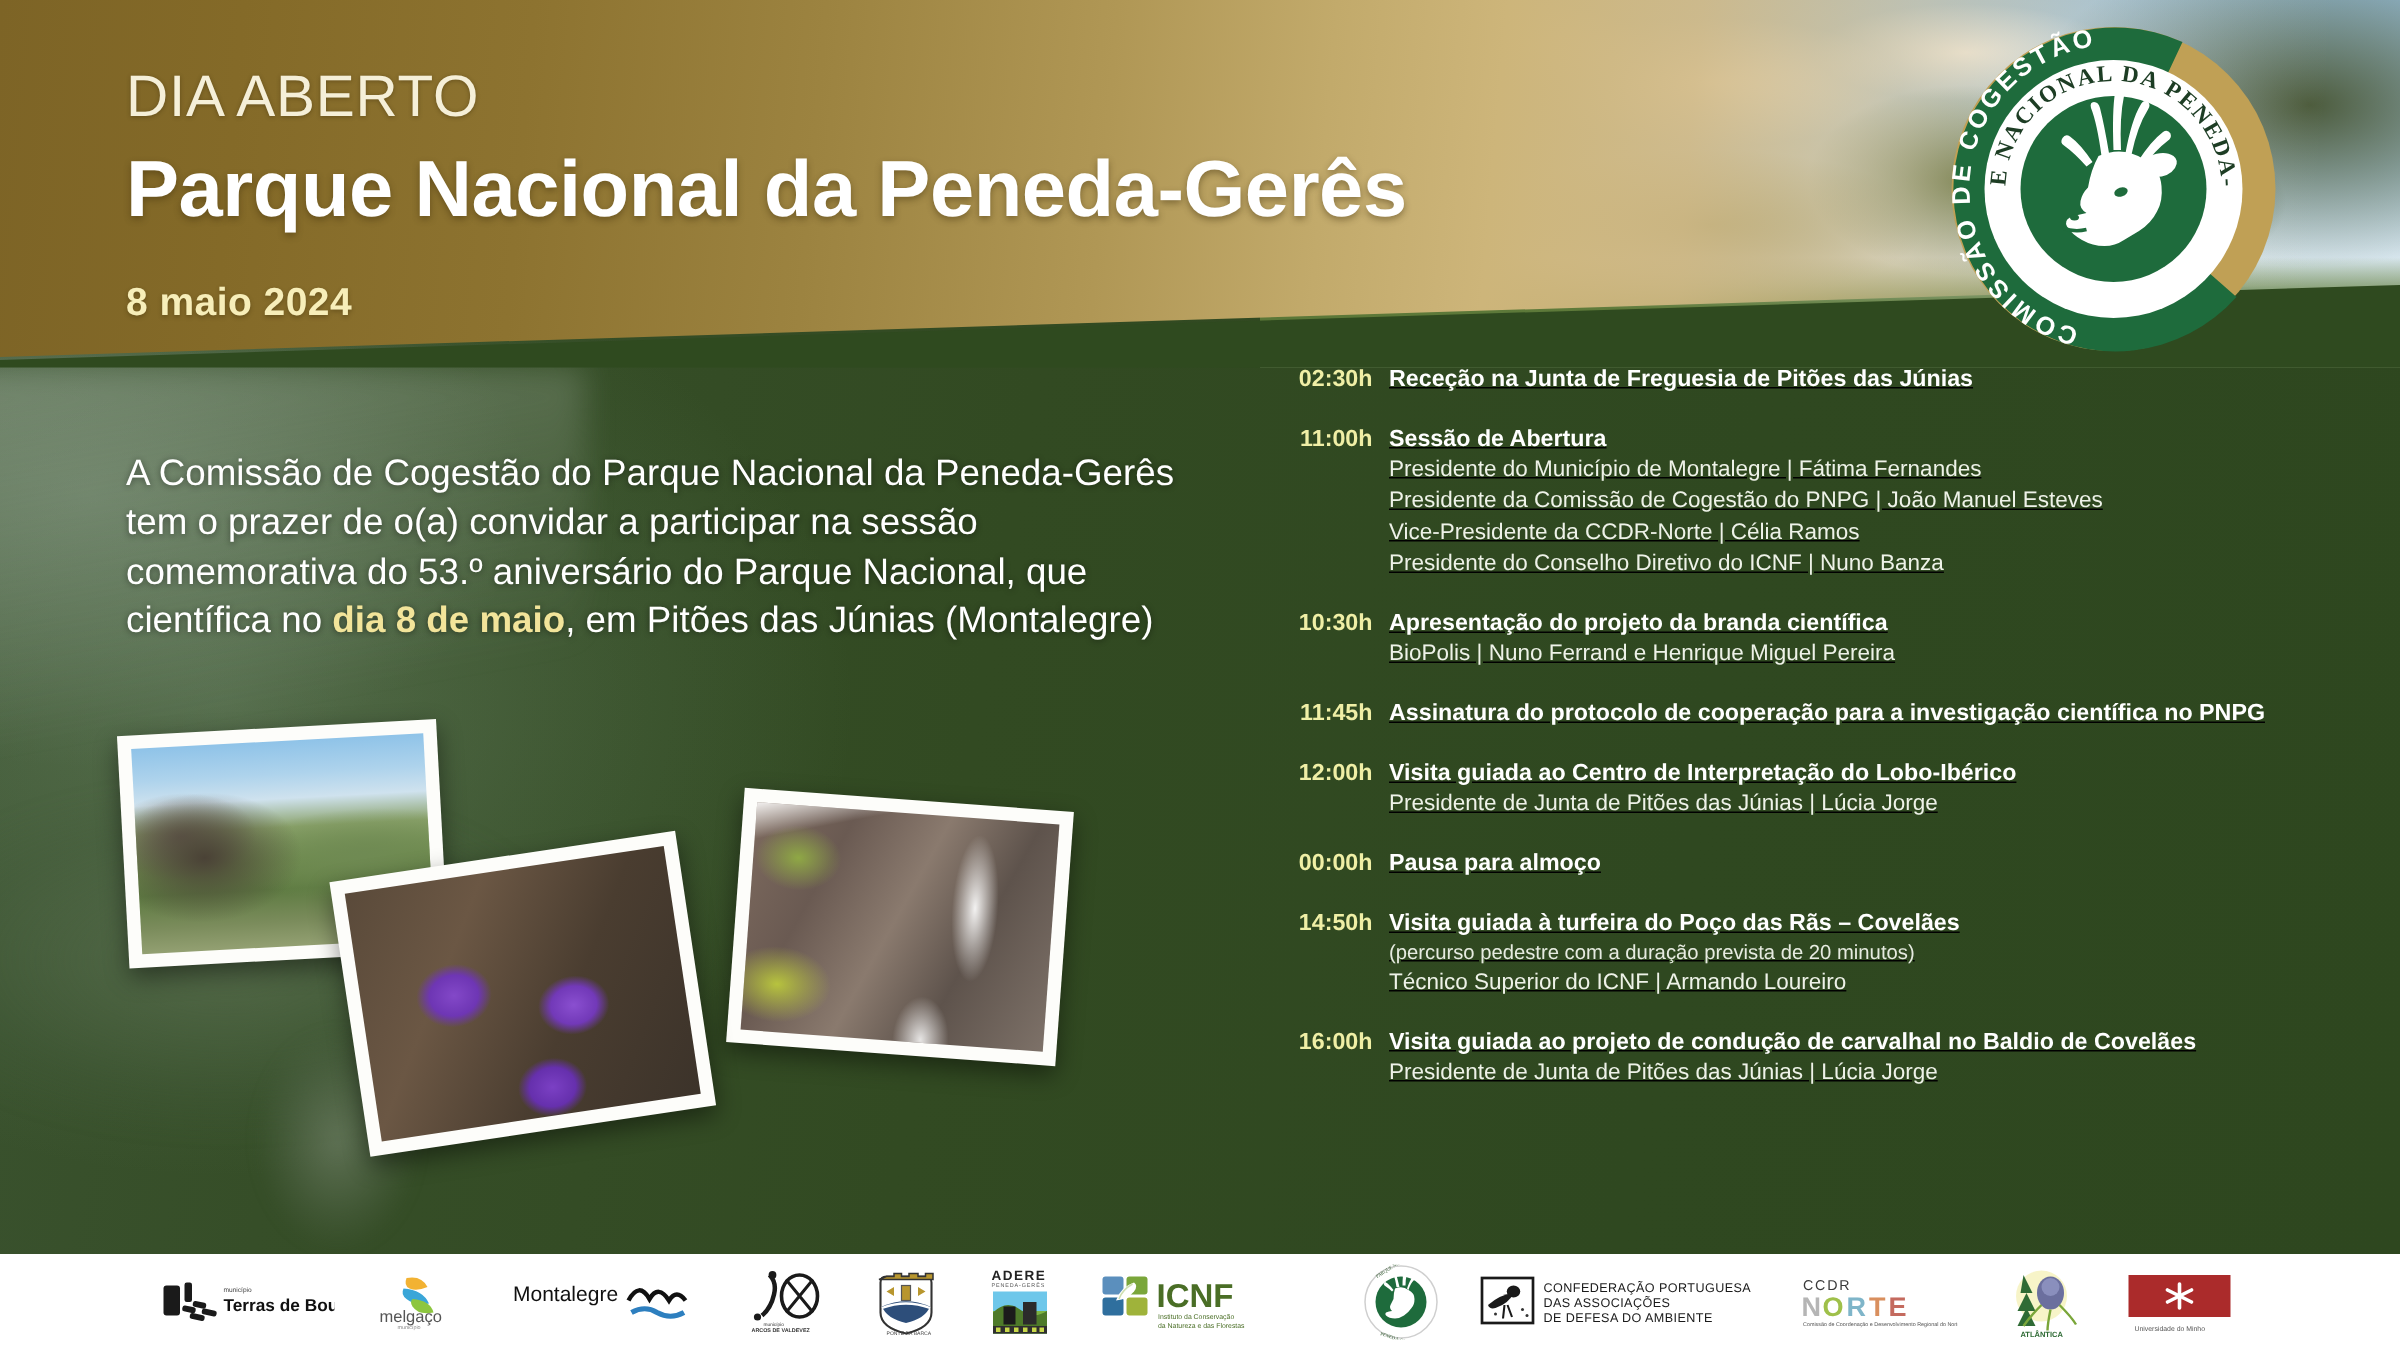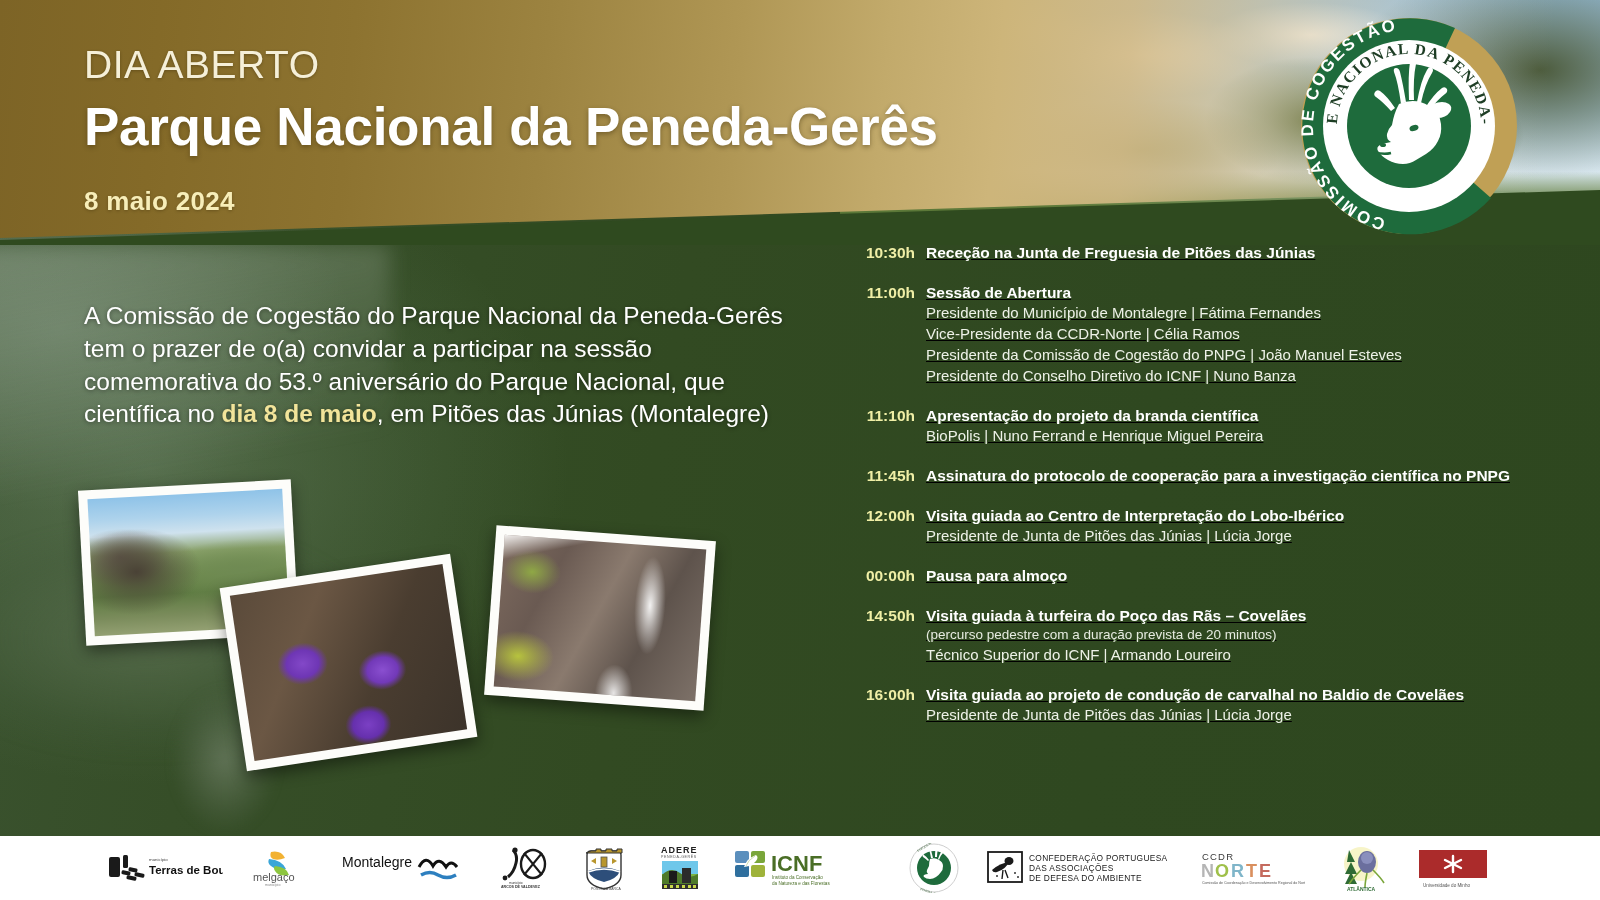--- a/index.html
+++ b/index.html
@@ -265,37 +265,37 @@
     <div class="polaroid ph3">
       <div class="img img-waterfall"></div>
     </div>
     <div class="polaroid ph2">
       <div class="img img-flowers"></div>
     </div>
   </div>
 
   <div class="schedule" id="schedule">
       <div class="sch-item">
-        <div class="sch-time">10:30h</div>
+        <div class="sch-time">02:30h</div>
         <div class="sch-body">
           <div class="sch-title">Receção na Junta de Freguesia de Pitões das Júnias</div>
         </div>
       </div>
       <div class="sch-item">
         <div class="sch-time">11:00h</div>
         <div class="sch-body">
           <div class="sch-title">Sessão de Abertura</div>
           <div class="sch-sub" style="margin-left: 0px;">Presidente do Município de Montalegre | Fátima Fernandes</div>
+          <div class="sch-sub" style="margin-left: 0px;">Presidente da Comissão de Cogestão do PNPG | João Manuel Esteves</div>
           <div class="sch-sub" style="margin-left: 0px;">Vice-Presidente da CCDR-Norte | Célia Ramos</div>
-          <div class="sch-sub" style="margin-left: 0px;">Presidente da Comissão de Cogestão do PNPG | João Manuel Esteves</div>
           <div class="sch-sub" style="margin-left: 0px;">Presidente do Conselho Diretivo do ICNF | Nuno Banza</div>
         </div>
       </div>
       <div class="sch-item">
-        <div class="sch-time">11:10h</div>
+        <div class="sch-time">10:30h</div>
         <div class="sch-body">
           <div class="sch-title">Apresentação do projeto da branda científica</div>
           <div class="sch-sub" style="margin-left: 0px;">BioPolis | Nuno Ferrand e Henrique Miguel Pereira</div>
         </div>
       </div>
       <div class="sch-item">
         <div class="sch-time">11:45h</div>
         <div class="sch-body">
           <div class="sch-title">Assinatura do protocolo de cooperação para a investigação científica no PNPG</div>
         </div>

